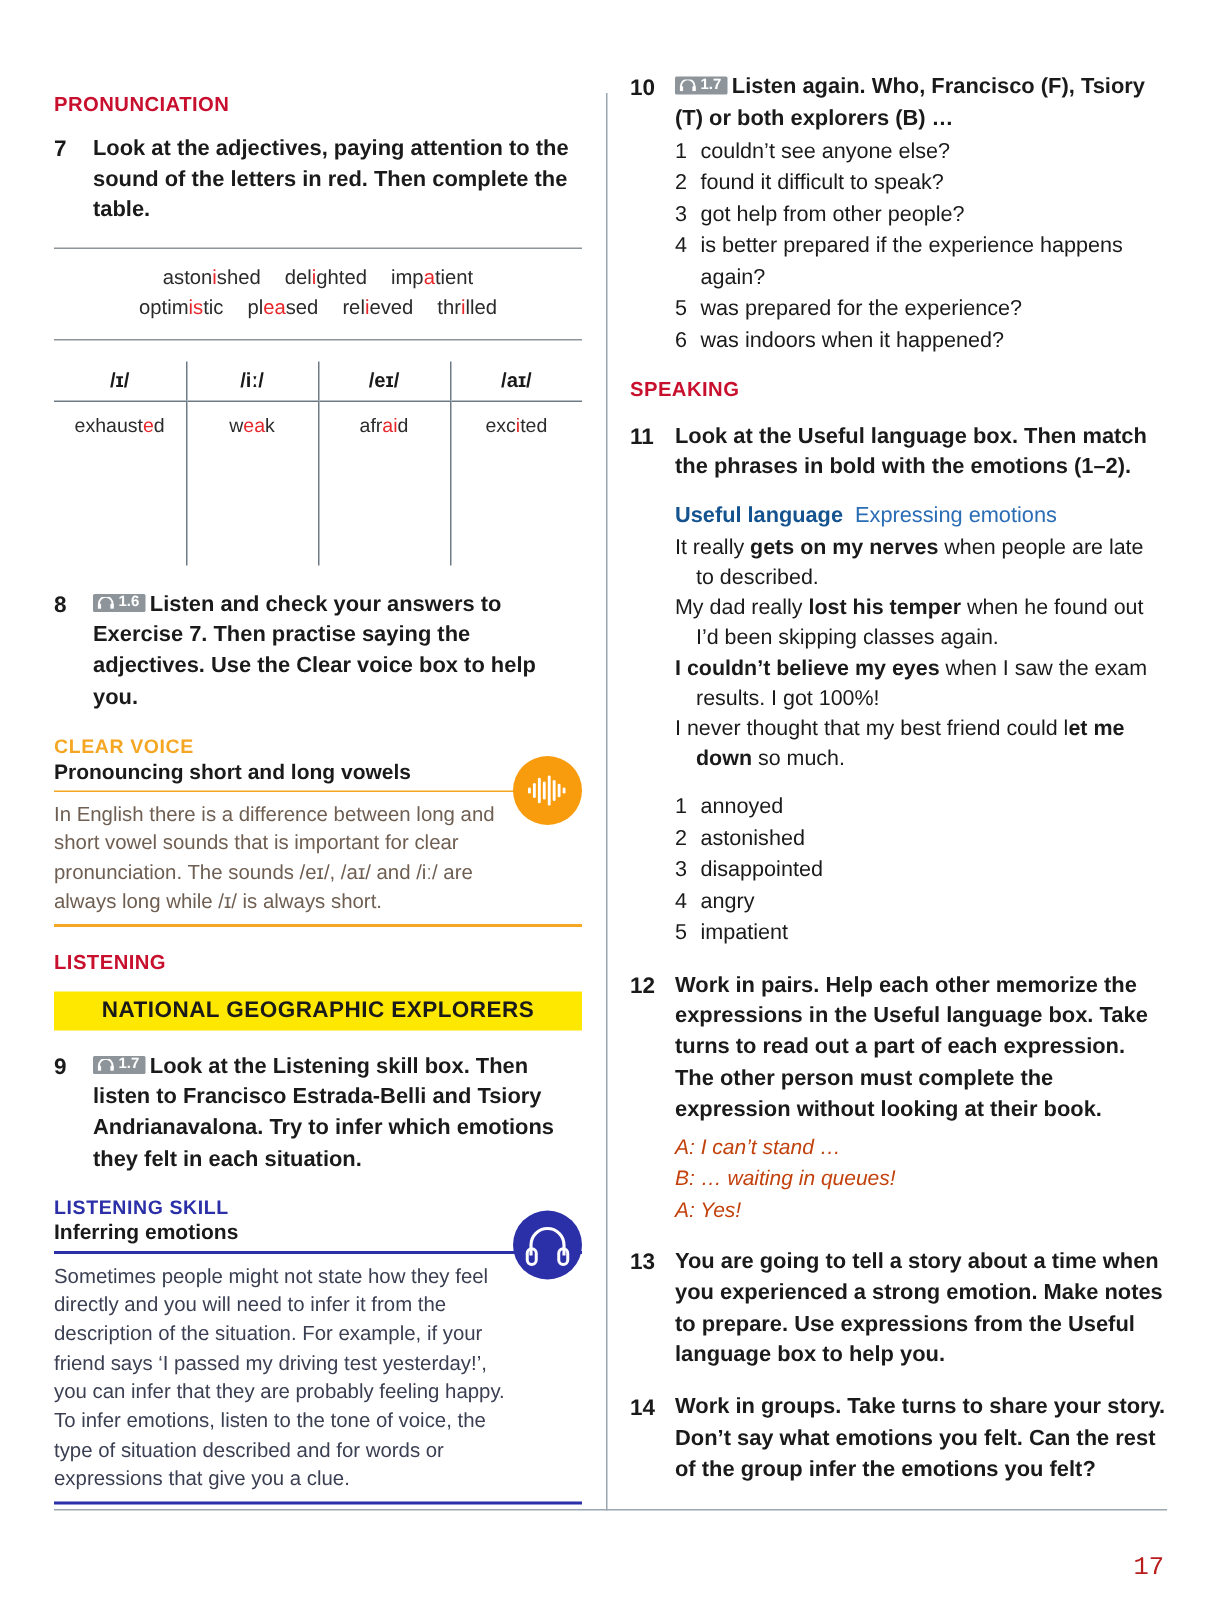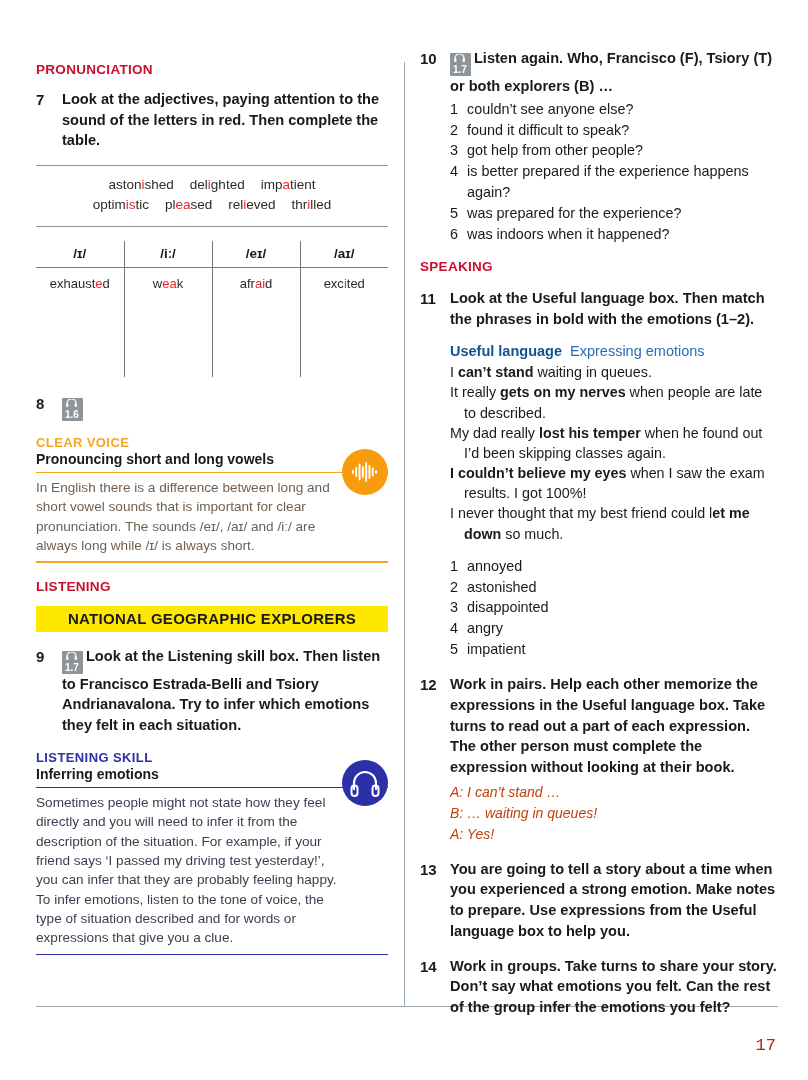--- a/index.html
+++ b/index.html
@@ -79,21 +79,20 @@
     gap: 3px;
     background: #8d949a;
     color: #ffffff;
     font-size: 10px;
     font-weight: bold;
     padding: 1px 4px 1px 3px;
     border-radius: 1px;
     vertical-align: 1px;
     margin-right: 3px;
     line-height: 1;
-    flex-direction: column;
   }
   .audio-badge svg { display: block; }
 
   
   .wordbox {
     border-top: 1.5px solid #8d949a;
     border-bottom: 1.5px solid #8d949a;
     margin: 6px 0 14px 0;
     padding: 9px 0 10px 0;
     text-align: center;
@@ -272,21 +271,21 @@
 
     <div class="ex">
       <div class="ex-num">8</div>
       <div class="ex-body"><span class="audio-badge">
             <svg width="11" height="8" viewBox="0 0 11 8" aria-hidden="true">
               <path d="M1 7.2 V4.4 A4.4 4.4 0 0 1 10 4.4 V7.2" fill="none" stroke="#ffffff" stroke-width="1.3"></path>
               <rect x="0.2" y="4.6" width="2.2" height="3.2" fill="#ffffff"></rect>
               <rect x="8.6" y="4.6" width="2.2" height="3.2" fill="#ffffff"></rect>
             </svg>
             <span>1.6</span>
-          </span></div>
+          </span><span>Listen and check your answers to Exercise 7. Then practise saying the adjectives. Use the Clear voice box to help you.</span></div>
     </div>
 
     <div class="skillbox cv">
       <div class="icon">
         <svg width="46" height="46" viewBox="0 0 46 46" aria-hidden="true">
           <g fill="#ffffff">
             <rect x="10" y="21" width="1.9" height="4" rx="0.9"></rect>
             <rect x="13.3" y="18" width="1.9" height="10" rx="0.9"></rect>
             <rect x="16.6" y="14.5" width="1.9" height="17" rx="0.9"></rect>
             <rect x="19.9" y="17" width="1.9" height="12" rx="0.9"></rect>
@@ -384,21 +383,20 @@
     <div class="ex">
       <div class="ex-num wide">11</div>
       <div class="ex-body">Look at the Useful language box. Then match the phrases in bold with the emotions (1–2).</div>
     </div>
 
     <div class="ul-box">
       <div class="ul-head">
         <span class="strong">Useful language</span><span class="light">Expressing emotions</span>
       </div>
       <ul class="ul-list" id="ul-list">
-          <li>I <b>can’t stand</b> waiting in queues.</li>
           <li>It really <b>gets on my nerves</b> when people are late<span class="cont">to described.</span></li>
           <li>My dad really <b>lost his temper</b> when he found out<span class="cont">I’d been skipping classes again.</span></li>
           <li><b>I couldn’t believe my eyes</b> when I saw the exam<span class="cont">results. I got 100%!</span></li>
           <li>I never thought that my best friend could l<b>et me</b><span class="cont"><b>down</b> so much.</span></li>
         </ul>
     </div>
 
     <ul class="sublist emotions" id="emotions-list">
         <li>
           <span class="n">1</span>

